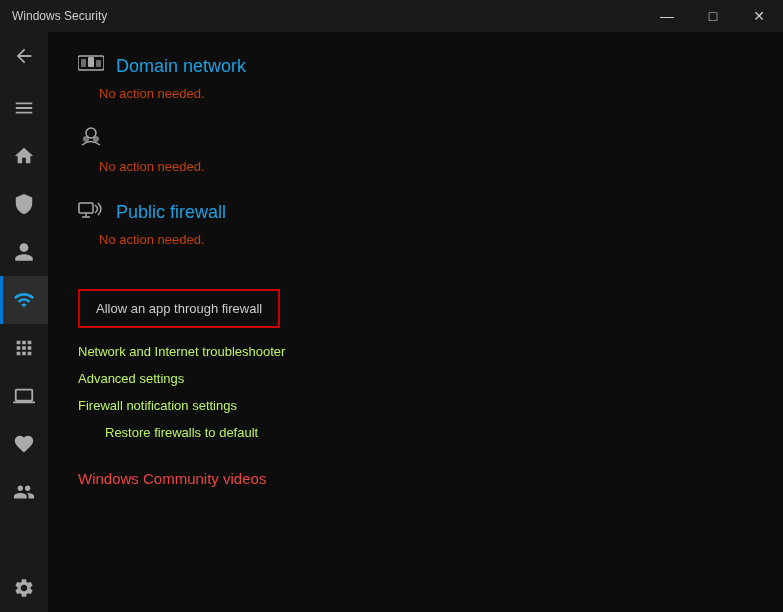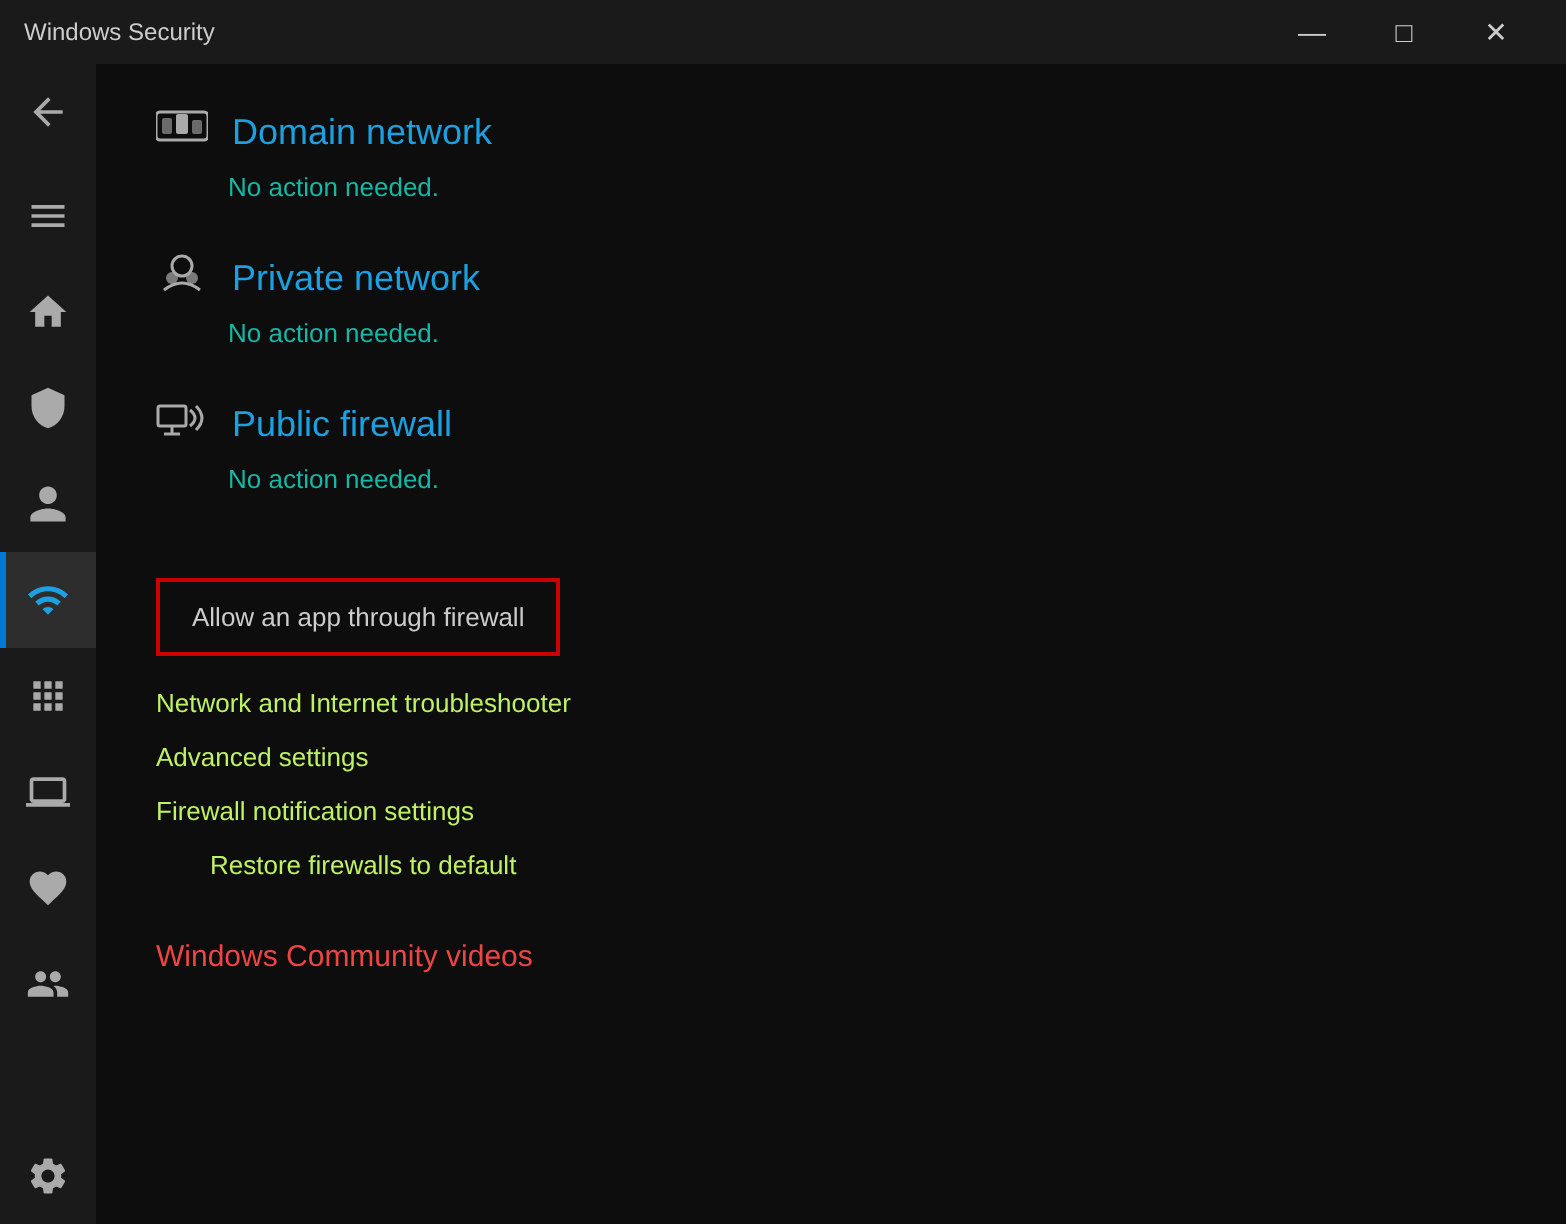--- a/index.html
+++ b/index.html
@@ -12,21 +12,21 @@
     }
 
     
     .titlebar {
       width: 100%;
       height: 32px;
       background: #1a1a1a;
       display: flex;
       align-items: center;
       justify-content: space-between;
-      padding: 0 12px 0 12px;
+      padding: 0 1px 0 12px;
     }
     .titlebar-title {
       color: #ccc;
       font-size: 12px;
     }
     .titlebar-controls {
       display: flex;
       height: 100%;
     }
     .titlebar-btn {
@@ -111,23 +111,23 @@
     .network-icon {
       font-size: 22px;
       color: #aaa;
     }
     .network-title {
       color: #1ba1e2;
       font-size: 18px;
       font-weight: 400;
     }
     .network-status {
-      color: #14b8a6;
+      color: #c2410c;
       font-size: 13px;
-      margin-left: 36px;
+      margin-left: 21px;
       margin-bottom: 4px;
     }
 
     
     .links-section {
       margin-top: 18px;
       border: 2px solid #cc0000;
       display: inline-block;
       padding: 4px 0;
       margin-bottom: 8px;
@@ -273,21 +273,20 @@
     <div class="network-section">
       <div class="network-header">
         <span class="network-icon">
           <svg width="26" height="22" viewBox="0 0 26 22" fill="#aaa">
             <circle cx="13" cy="8" r="5" fill="none" stroke="#aaa" stroke-width="1.5"></circle>
             <path d="M4 20 Q13 13 22 20" fill="none" stroke="#aaa" stroke-width="1.5"></path>
             <circle cx="8" cy="14" r="3" fill="#aaa" opacity="0.7"></circle>
             <circle cx="18" cy="14" r="3" fill="#aaa" opacity="0.7"></circle>
           </svg>
         </span>
-        <span class="network-title">Private network</span>
       </div>
       <div class="network-status">No action needed.</div>
     </div>
 
     <div class="network-section">
       <div class="network-header">
         <span class="network-icon">
           <svg width="26" height="22" viewBox="0 0 26 22" fill="none">
             <rect x="1" y="5" width="14" height="10" rx="1" stroke="#aaa" stroke-width="1.5"></rect>
             <line x1="8" y1="15" x2="8" y2="19" stroke="#aaa" stroke-width="1.5"></line>

